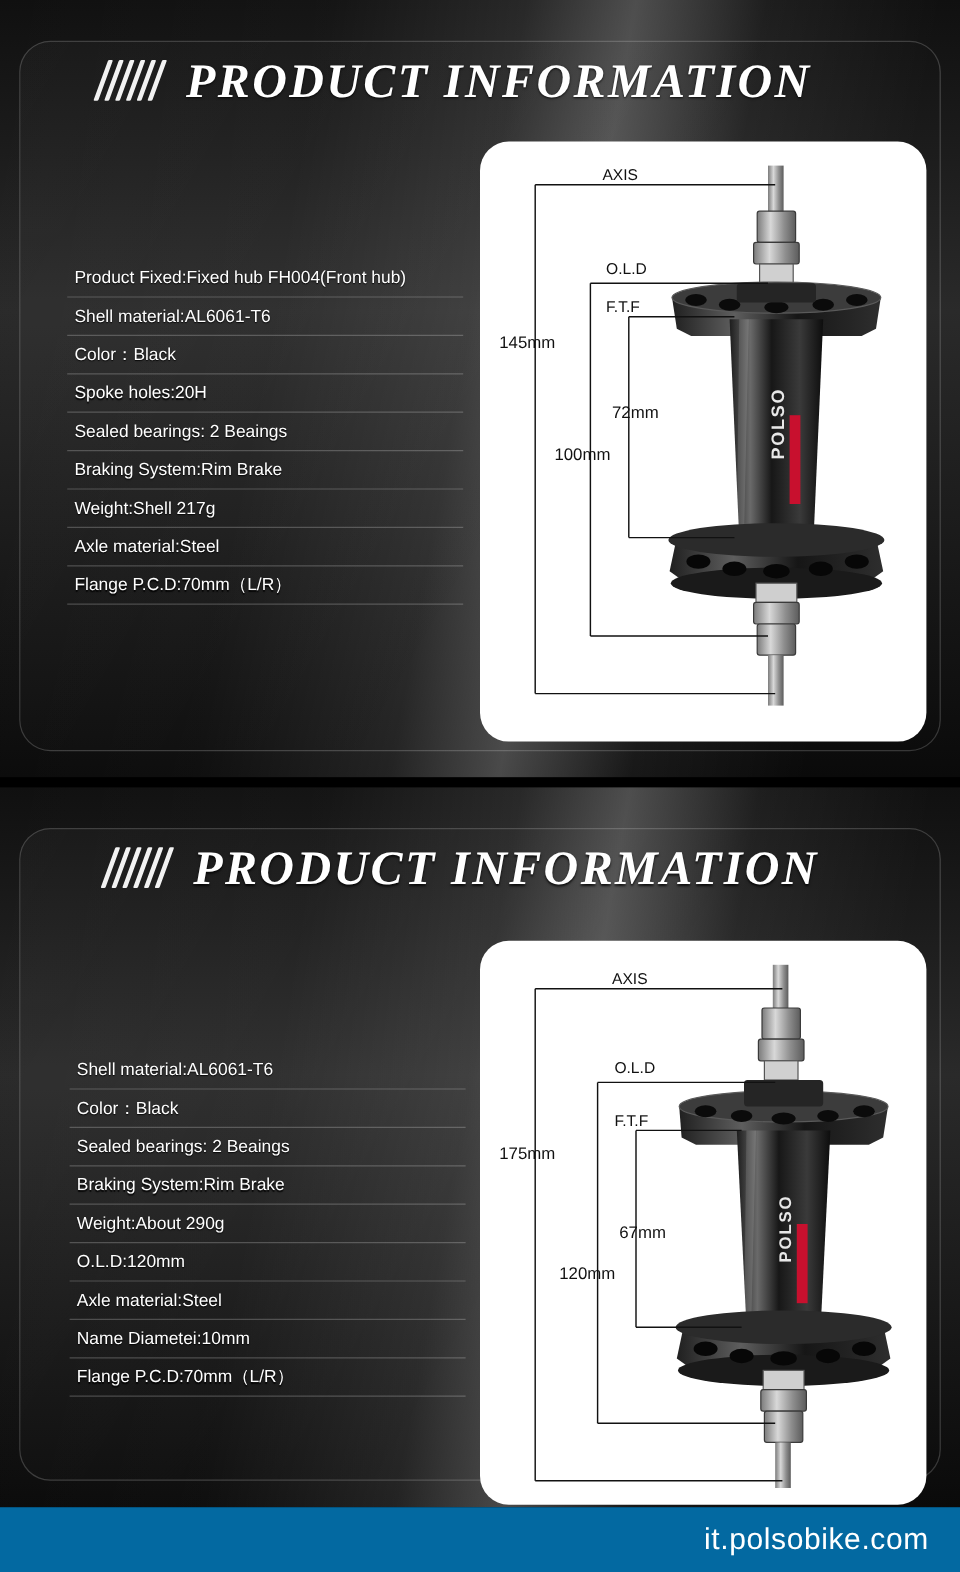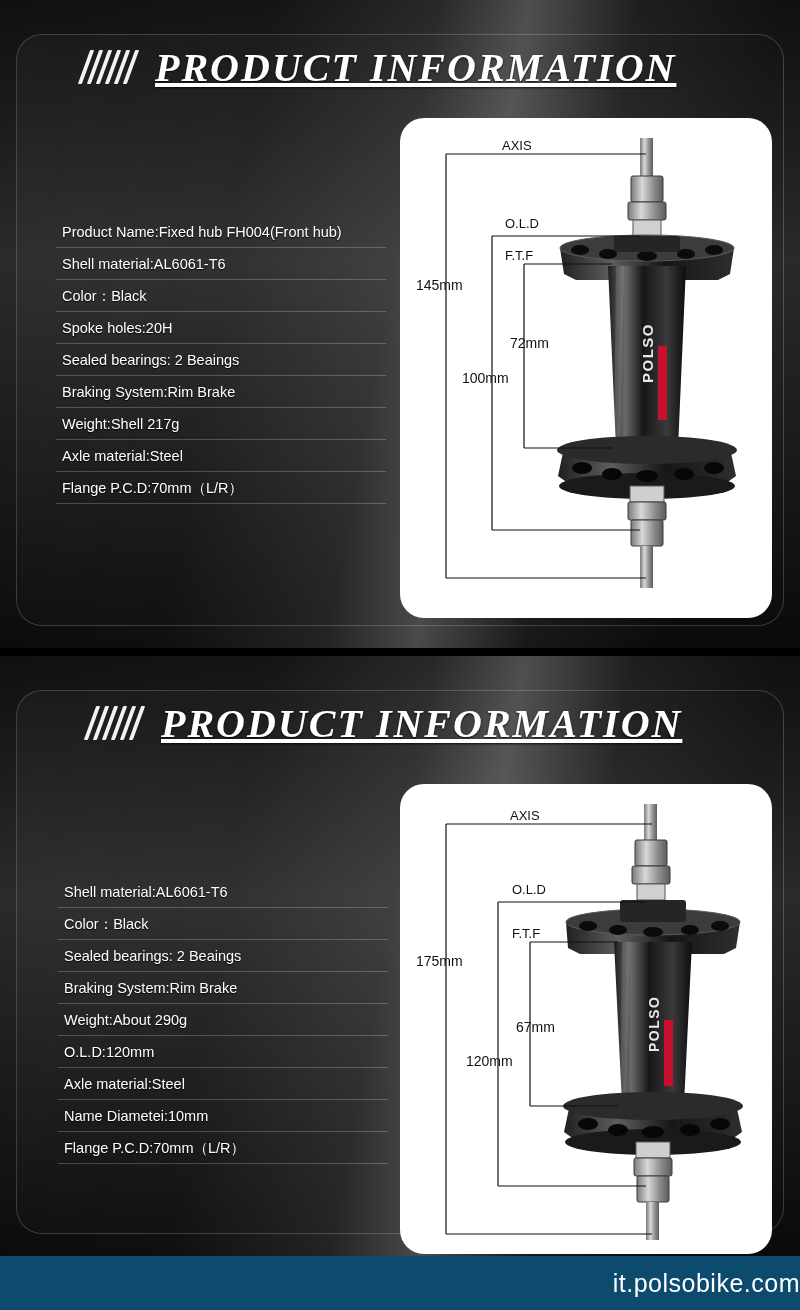--- a/index.html
+++ b/index.html
@@ -75,21 +75,20 @@
   .stripes i:nth-child(1) { height: 34px; }
   .title {
     font-family: "Liberation Serif", serif;
     font-style: italic;
     font-weight: bold;
     font-size: 40px;
     letter-spacing: 2px;
     color: #fff;
     white-space: nowrap;
     text-shadow: 0 1px 2px rgba(0,0,0,0.8);
-    text-decoration: underline;
   }
   #panel-rear .header { padding-left: 90px; }
 
   
   .specs {
     position: absolute;
     list-style: none;
     margin: 0;
     padding: 0;
     width: 330px;
@@ -118,24 +117,25 @@
   #card-rear  { left: 400px; top: 784px; width: 372px; height: 470px; }
 
   .diagram { position: absolute; inset: 0; }
   .diagram svg { display: block; width: 100%; height: 100%; }
 
   
   .footer {
     position: absolute;
     left: 0; right: 0; bottom: 0;
     height: 54px;
-    background: #0c4a6e;
+    background: #0369a1;
     display: flex;
     align-items: center;
     justify-content: flex-end;
+    padding-right: 26px;
   }
   .footer-url {
     color: #ffffff;
     font-size: 25px;
     letter-spacing: 0.5px;
   }
 
   .divider {
     position: absolute;
     left: 0; right: 0; top: 648px;
@@ -159,21 +159,21 @@
           <i></i>
           <i></i>
           <i></i>
           <i></i>
           <i></i>
       </span>
       <span class="title">PRODUCT INFORMATION</span>
     </div>
 
     <ul class="specs" id="specs-front">
-      <li>Product Name:Fixed hub FH004(Front hub)</li>
+      <li>Product Fixed:Fixed hub FH004(Front hub)</li>
       <li>Shell material:AL6061-T6</li>
       <li>Color：Black</li>
       <li>Spoke holes:20H</li>
       <li>Sealed bearings: 2 Beaings</li>
       <li>Braking System:Rim Brake</li>
       <li>Weight:Shell 217g</li>
       <li>Axle material:Steel</li>
       <li>Flange P.C.D:70mm（L/R）</li>
     </ul>
 

